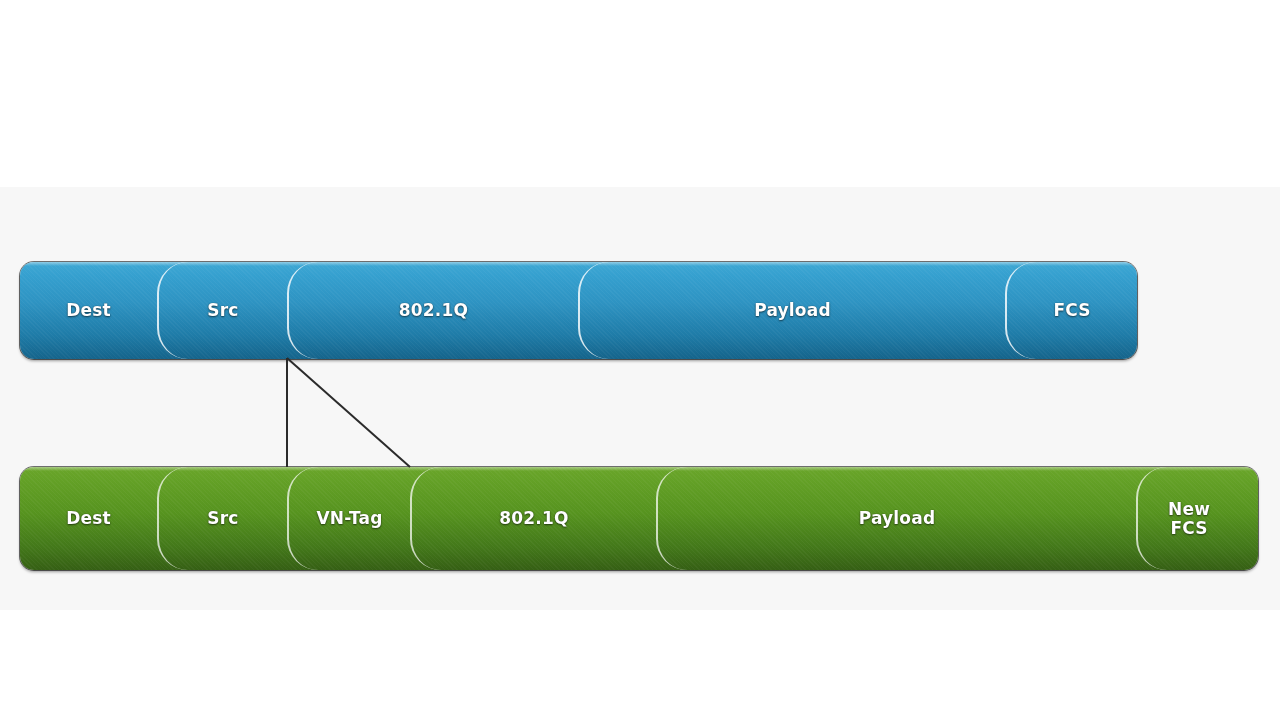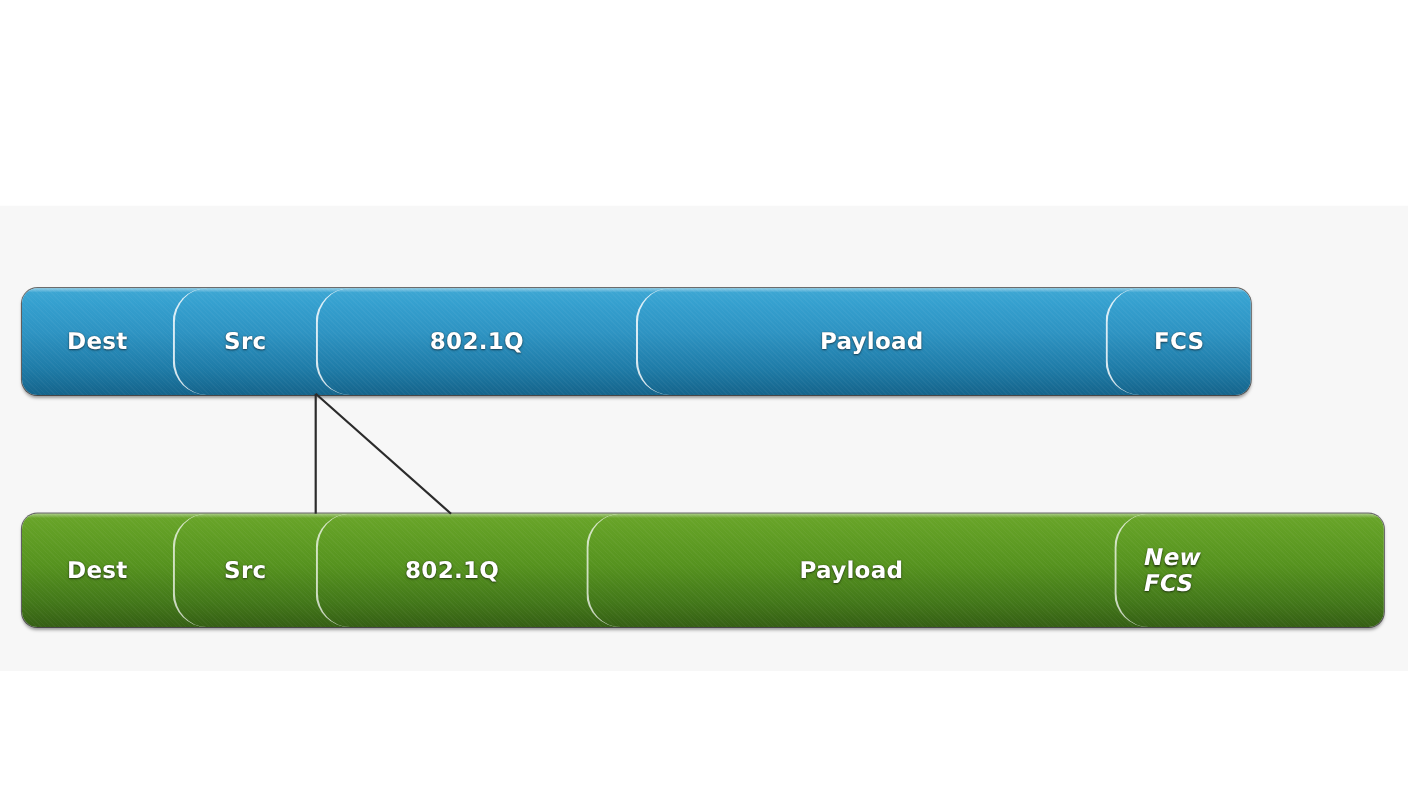--- a/index.html
+++ b/index.html
@@ -98,23 +98,24 @@
 
   
   .seg {
     position: relative;
     display: flex;
     align-items: center;
     justify-content: center;
     box-sizing: border-box;
     color: #ffffff;
     font-weight: bold;
-    font-size: 21px;
+    font-size: 17px;
     line-height: 1.08;
     letter-spacing: 0.2px;
+    text-align: center;
     text-shadow: 0 1px 2px rgba(0,0,0,0.55),
                  0 0 1px rgba(0,0,0,0.5);
     z-index: 2;
     white-space: pre-line;
   }
   .seg + .seg {
     border-left: 2px solid rgba(255,255,255,0.82);
     border-radius: 31px;
   }
   .frame-bar.green .seg + .seg {
@@ -163,27 +164,30 @@
     </div>
   </div>
 
   <div class="frame-bar green">
     <div class="seg" style="width:137px;">
       <span class="seg-label">Dest</span>
     </div>
     <div class="seg" style="width:130px;">
       <span class="seg-label">Src</span>
     </div>
+    <div class="seg" style="width:123px;">
+      <span class="seg-label">VN-Tag</span>
+    </div>
     <div class="seg" style="width:246px;">
       <span class="seg-label">802.1Q</span>
     </div>
     <div class="seg" style="width:480px;">
       <span class="seg-label">Payload</span>
     </div>
-    <div class="seg" style="width:104px;font-style:italic;">
+    <div class="seg" style="width:104px;">
       <span class="seg-label">New
 FCS</span>
     </div>
   </div>
 
   <svg class="connector-svg" viewBox="0 0 1280 719">
     <line id="conn-0" stroke-linecap="butt" x1="287" y1="358" x2="287" y2="467" stroke="#2b2b2b" stroke-width="2"></line>
     <line id="conn-1" stroke-linecap="butt" x1="287" y1="358" x2="410" y2="467" stroke="#2b2b2b" stroke-width="2"></line>
   </svg>
 

